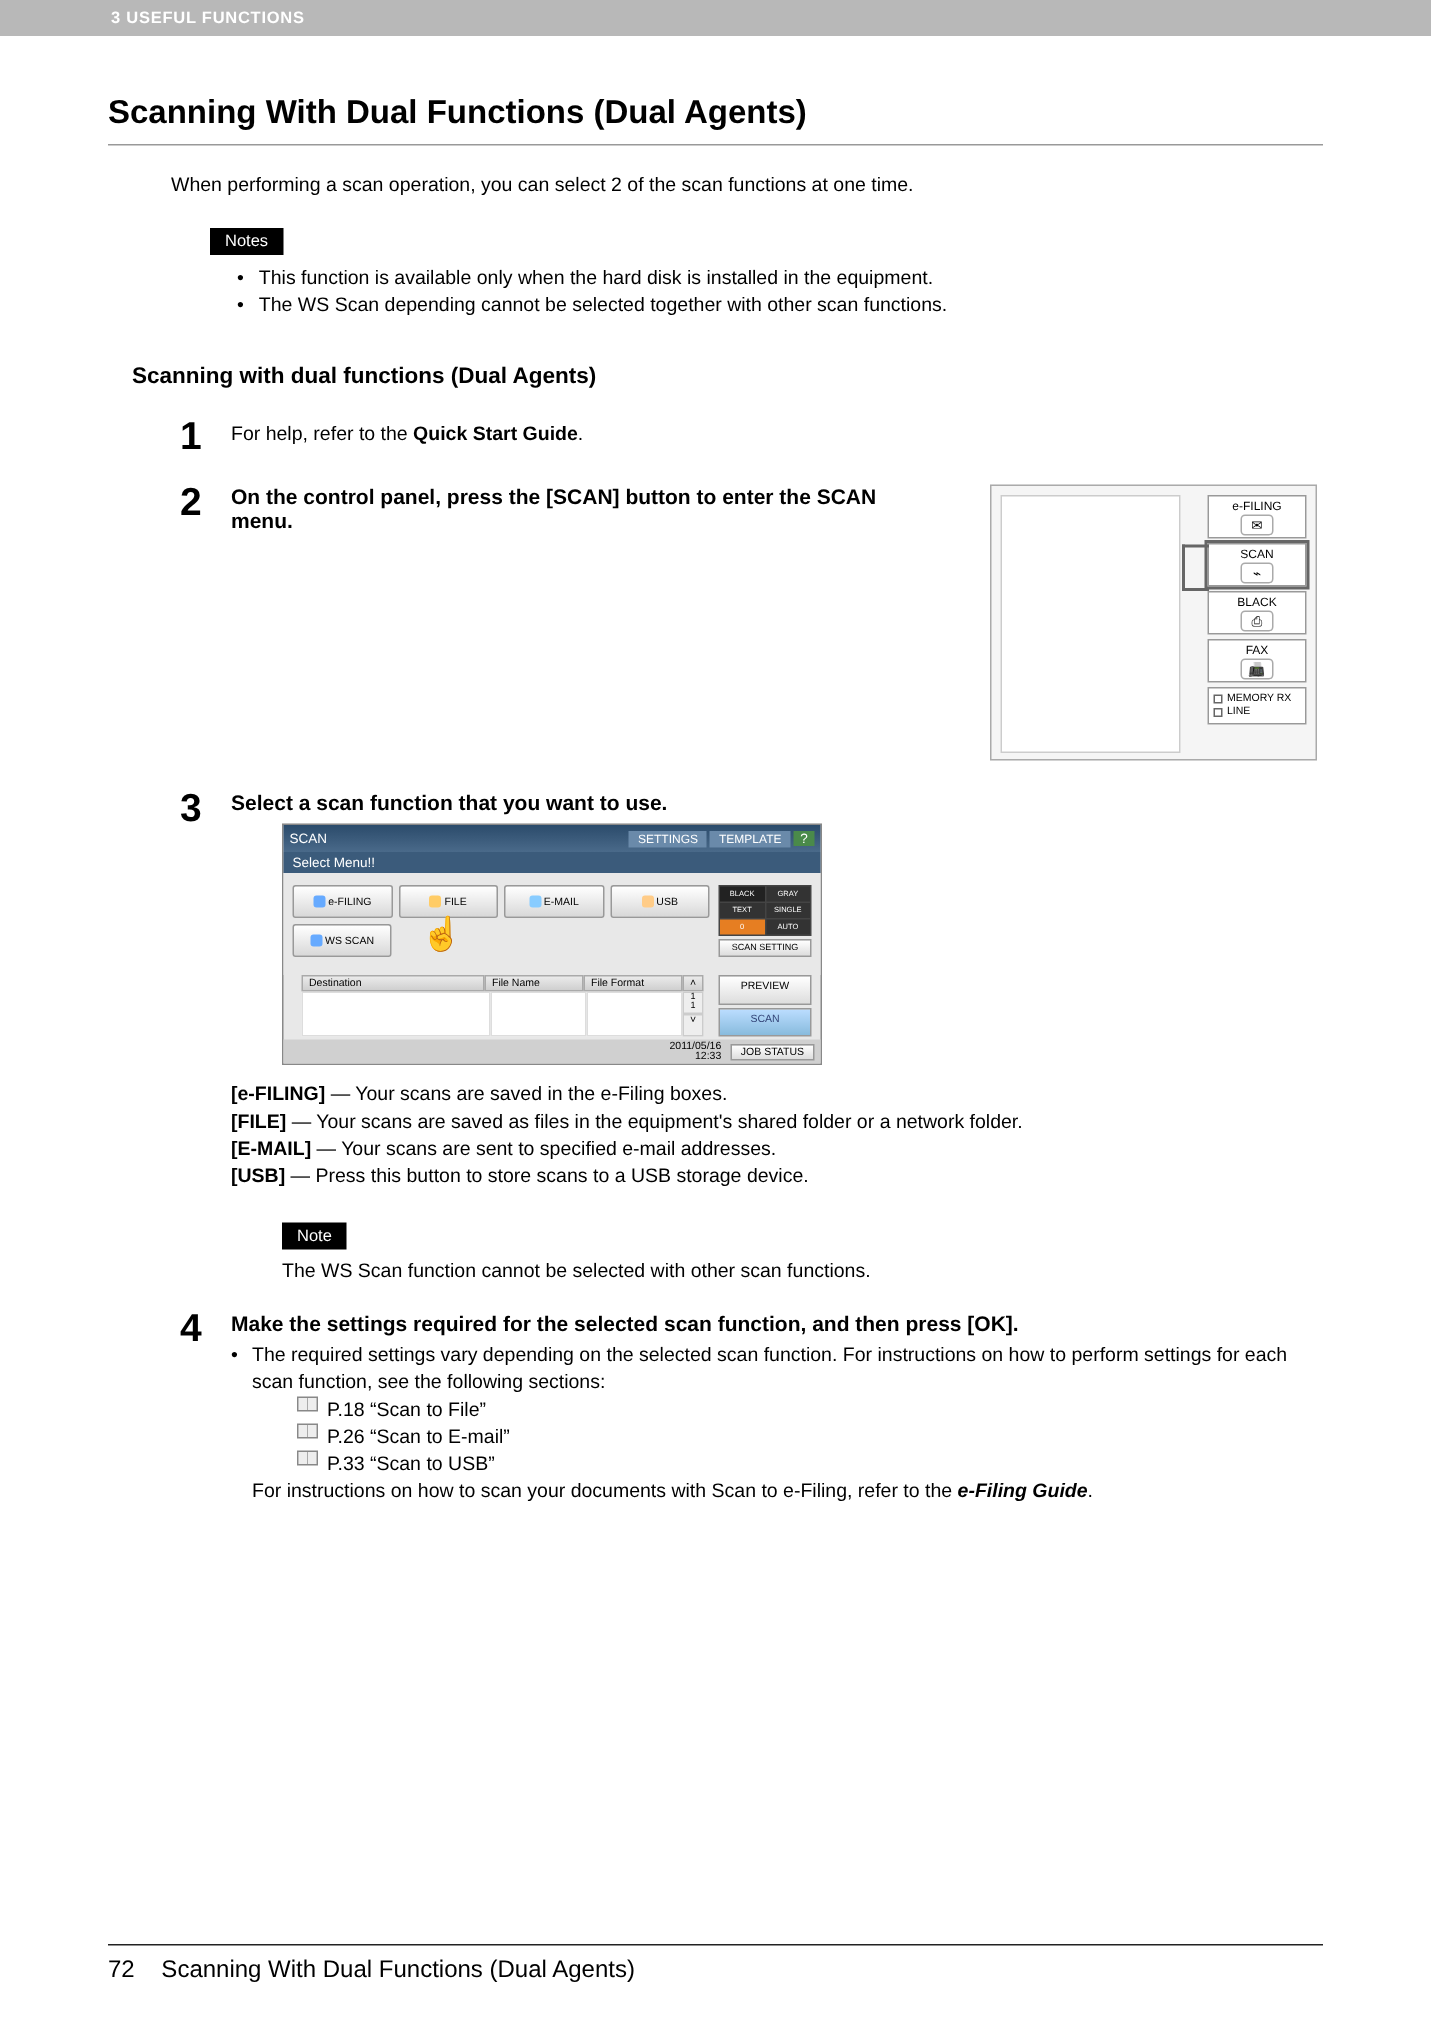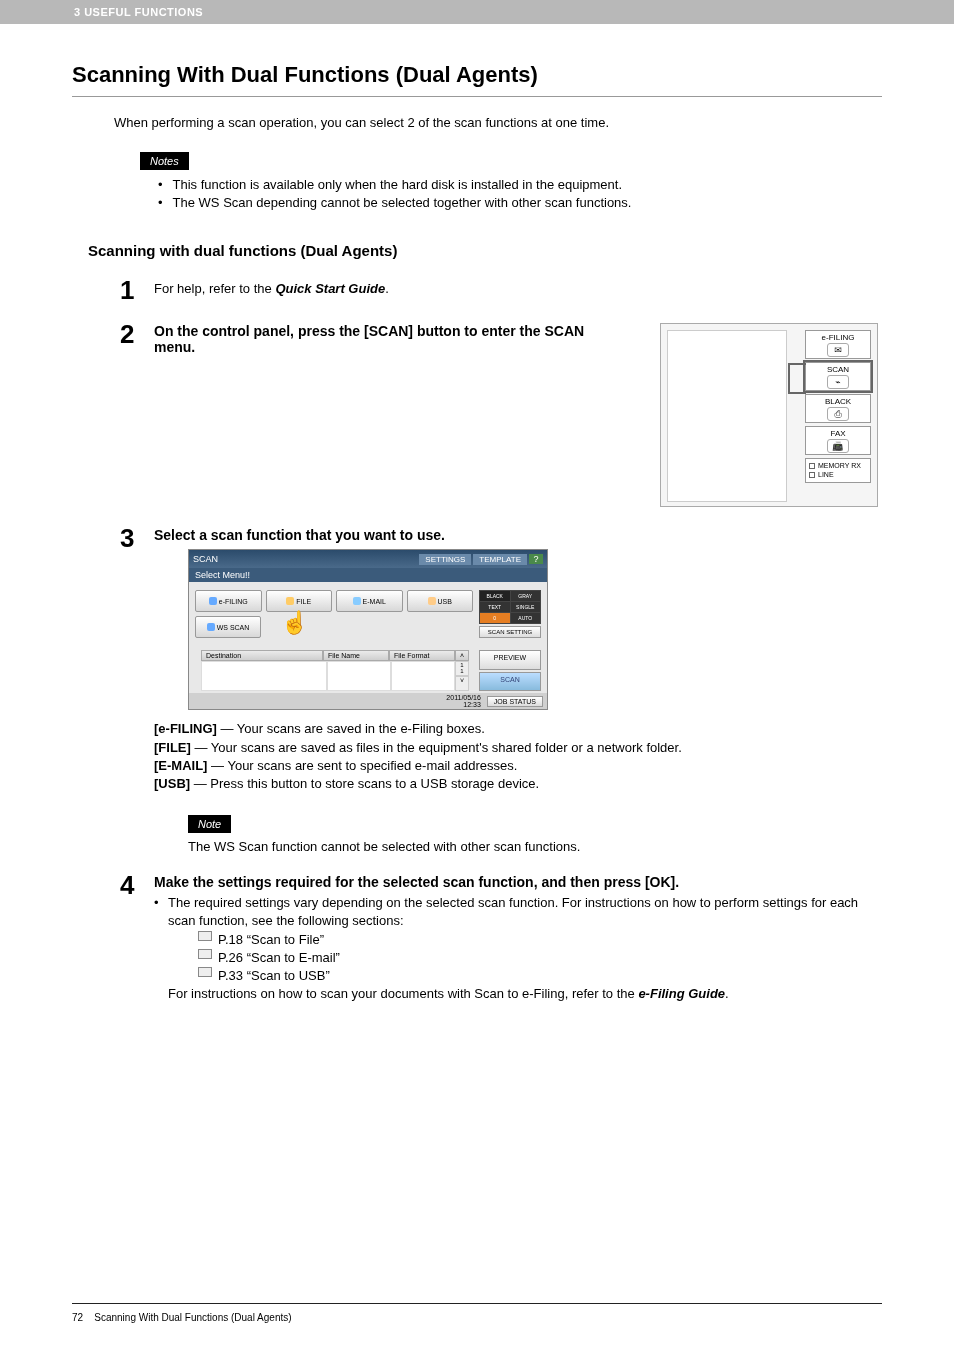--- a/index.html
+++ b/index.html
@@ -41,21 +41,20 @@
     font-size: 13px;
   }
   .notes-badge {
     display: inline-block;
     background: #000;
     color: #fff;
     font-size: 11px;
     padding: 3px 10px;
     margin-top: 22px;
     margin-left: 68px;
-    font-style: italic;
   }
   .notes-list {
     margin-top: 6px;
     margin-left: 86px;
     list-style: none;
   }
   .notes-list li::before {
     content: "•";
     margin-right: 10px;
   }
@@ -87,21 +86,21 @@
     padding-top: 2px;
   }
   .step-title {
     font-size: 14px;
     font-weight: bold;
   }
   .step-desc {
     font-size: 13px;
     margin-top: 2px;
   }
-  .step-desc .ital { font-style: italic; font-weight: bold; }
+  .step-desc .ital { font-weight: bold; }
   .step-with-image {
     display: flex;
     align-items: flex-start;
     gap: 40px;
   }
   .step-text-col { flex: 1; }
   .panel-img {
     width: 218px;
     height: 184px;
     border: 1px solid #aaa;
@@ -367,21 +366,21 @@
     line-height: 1.4;
   }
 
   .page-footer {
     position: absolute;
     bottom: 28px;
     left: 72px;
     right: 72px;
     border-top: 1px solid #222;
     padding-top: 8px;
-    font-size: 10px;
+    font-size: 16px;
   }
 </style>
 </head>
 <body>
 
 <div class="header-bar">
   <span>3 USEFUL FUNCTIONS</span>
 </div>
 
 <div class="page-content">

